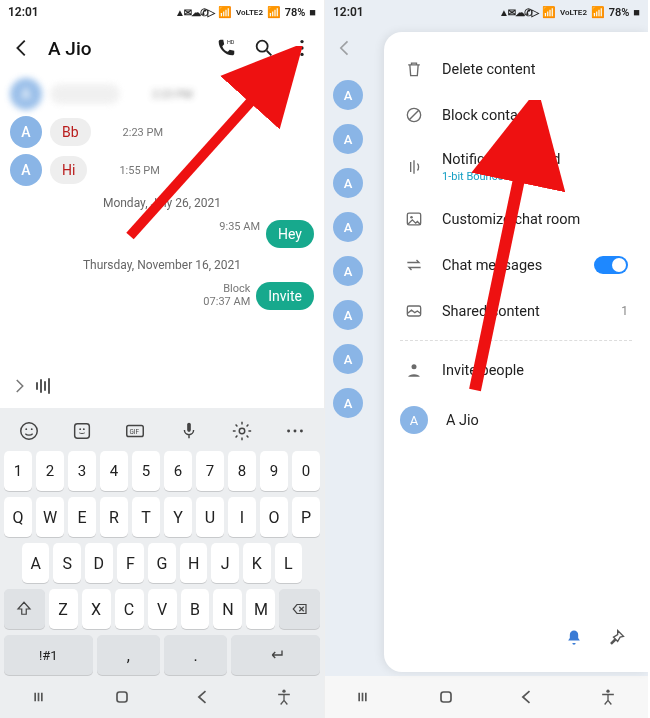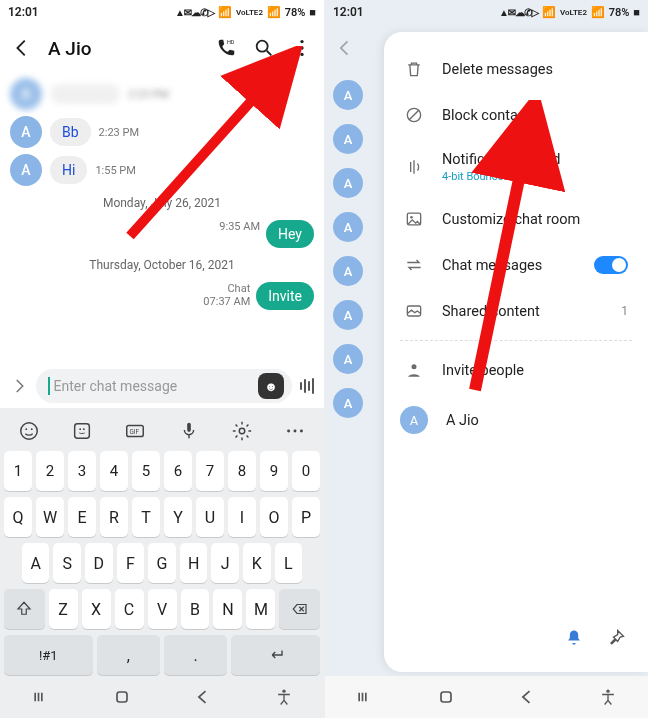--- a/index.html
+++ b/index.html
@@ -16,22 +16,22 @@
   
   .header { display: flex; align-items: center; height: 48px; padding: 0 10px; gap: 14px; }
   .header .title { flex: 1; font-size: 19px; font-weight: 500; color: #111; }
   .icon-btn { width: 24px; height: 24px; display: flex; align-items: center; justify-content: center; color: #222; }
   .icon-btn svg { width: 22px; height: 22px; fill: currentColor; }
 
   
   .chat { position: relative; height: 292px; overflow: hidden; padding: 0 10px; }
   .row-in { display: flex; align-items: center; gap: 8px; margin: 6px 0; }
   .avatar { width: 32px; height: 32px; border-radius: 50%; background: #8ab5e6; color: #fff; display: flex; align-items: center; justify-content: center; font-size: 14px; font-weight: 500; }
-  .bubble-in { background: #eee; border-radius: 16px; padding: 6px 12px; font-size: 14px; color: #1d4ed8; }
-  .ts-in { font-size: 11px; color: #777; }
+  .bubble-in { background: #eee; border-radius: 16px; padding: 6px 12px; font-size: 14px; color: #b91c1c; }
+  .ts-in { font-size: 11px; color: #777; margin-left: 24px; }
   .blur { filter: blur(3px); opacity: .85; }
   .date-div { text-align: center; font-size: 12px; color: #666; margin: 10px 0; }
   .row-out { display: flex; justify-content: flex-end; align-items: flex-start; gap: 6px; margin: 6px 0; }
   .bubble-out { background: #17a98d; color: #fff; border-radius: 16px; padding: 6px 12px; font-size: 14px; }
   .ts-out { text-align: right; font-size: 11px; color: #777; }
   .read { display:block; }
 
   
   .inputbar { display: flex; align-items: center; gap: 8px; padding: 6px 10px; height: 44px; }
   .chev { width: 18px; height: 18px; fill: #777; }
@@ -151,40 +151,35 @@
         <span class="ts-in">1:55 PM</span>
       </div>
 
       <div class="date-div">Monday, July 26, 2021</div>
 
       <div class="row-out">
         <span class="ts-out">9:35 AM</span>
         <div class="bubble-out">Hey</div>
       </div>
 
-      <div class="date-div">Thursday, October 16, 2021</div>
+      <div class="date-div">Thursday, November 16, 2021</div>
 
       <div class="row-out">
         <span class="ts-out">
-          <span class="read">Chat</span>
+          <span class="read">Block</span>
           <span>07:37 AM</span>
         </span>
         <div class="bubble-out">Invite</div>
       </div>
     </div>
 
     <div class="inputbar">
       <svg class="chev" viewBox="0 0 24 24">
           <path d="M9 4l8 8-8 8" stroke="#777" stroke-width="2" fill="none"></path>
         </svg>
-      <div class="field">
-        <span class="cursor"></span>
-        <input placeholder="Enter chat message" style="">
-        <div class="send-ic">☻</div>
-      </div>
       <div class="wave">
           <i></i>
           <i></i>
           <i></i>
           <i></i>
         </div>
     </div>
 
     <div class="kbd">
       <div class="krow tools">
@@ -342,36 +337,36 @@
       <div class="avatar">A</div>
       <div class="avatar">A</div>
       <div class="avatar">A</div>
     </div>
 
     <div class="sheet">
       <div class="mitem">
         <svg viewBox="0 0 24 24">
             <path d="M5 7h14M9 7V5h6v2M7 7l1 13h8l1-13" fill="none" stroke="#6b6b6b" stroke-width="1.6"></path>
           </svg>
-        <span>Delete messages</span>
+        <span>Delete content</span>
       </div>
       <div class="mitem">
         <svg viewBox="0 0 24 24">
             <circle cx="12" cy="12" r="8" fill="none" stroke="#6b6b6b" stroke-width="1.6"></circle>
             <path d="M6 18L18 6" stroke="#6b6b6b" stroke-width="1.6"></path>
           </svg>
         <span>Block contact</span>
       </div>
       <div class="mitem">
         <svg viewBox="0 0 24 24">
             <path d="M8 6v12M12 4v16M16 8c2 1 2 7 0 8" fill="none" stroke="#6b6b6b" stroke-width="1.6"></path>
           </svg>
         <div>
           <span>Notification sound</span>
-          <span class="sub">4-bit Bounce</span>
+          <span class="sub">1-bit Bounce</span>
         </div>
       </div>
       <div class="mitem">
         <svg viewBox="0 0 24 24">
             <rect x="4" y="5" width="16" height="14" rx="2" fill="none" stroke="#6b6b6b" stroke-width="1.6"></rect>
             <circle cx="9" cy="10" r="1.5" fill="#6b6b6b"></circle>
             <path d="M5 18l5-5 4 4 2-2 4 4" fill="none" stroke="#6b6b6b" stroke-width="1.6"></path>
           </svg>
         <span>Customize chat room</span>
       </div>

